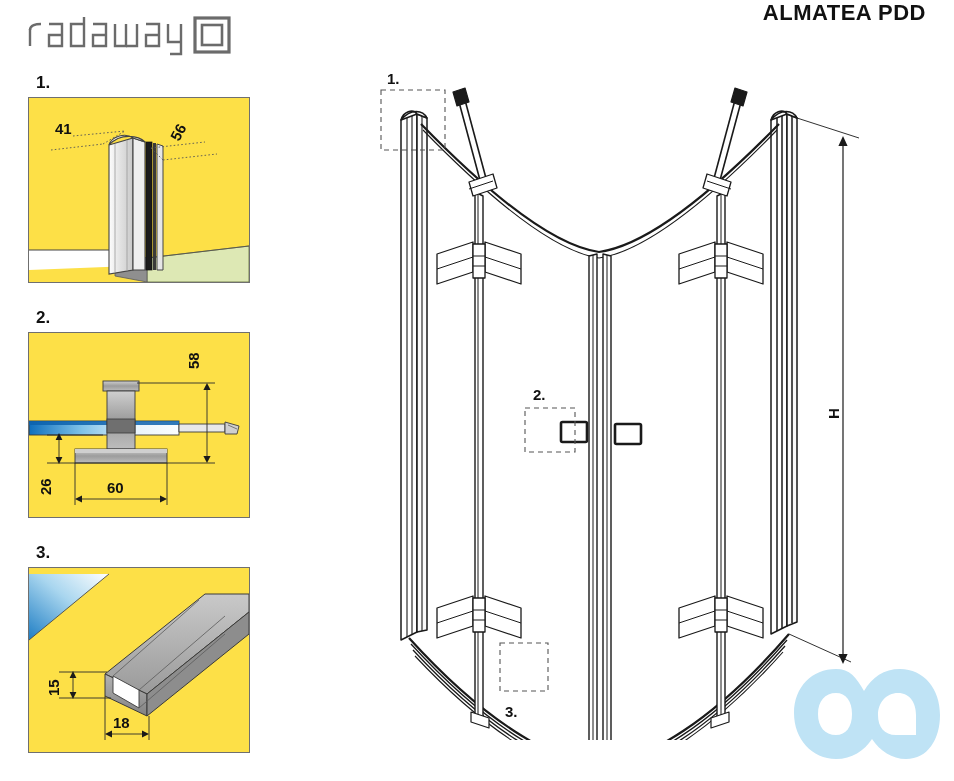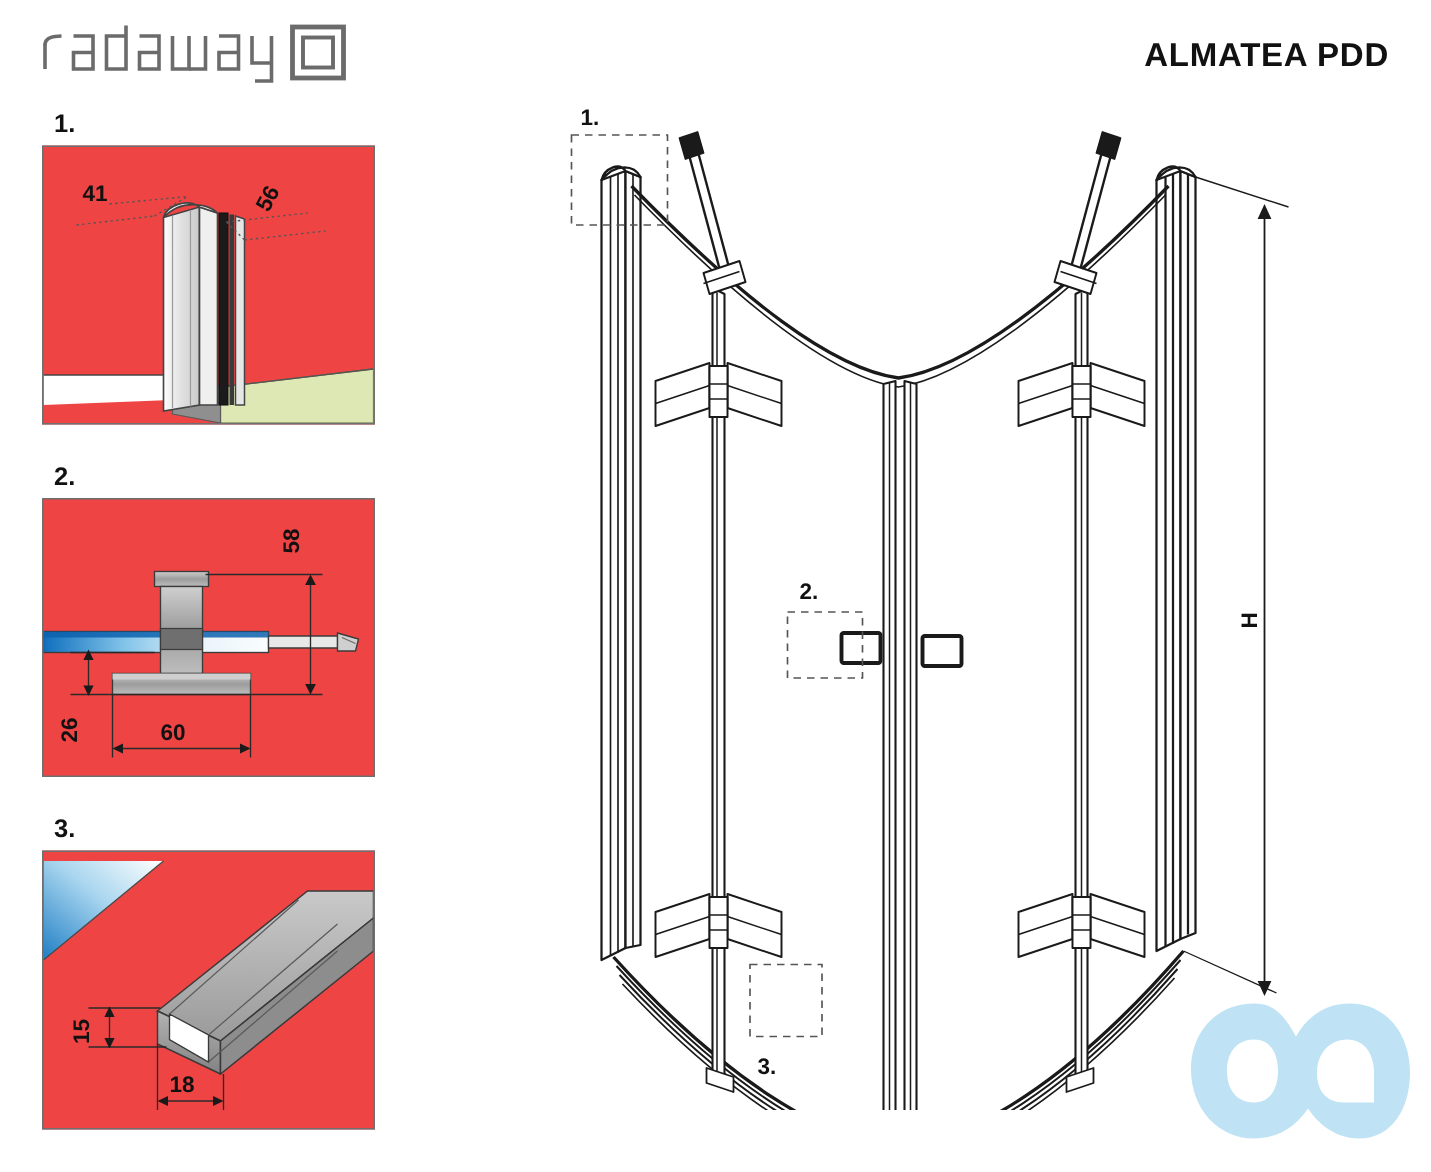--- a/index.html
+++ b/index.html
@@ -20,21 +20,21 @@
   #brand-logo {
     position: absolute;
     left: 20px;
     top: 12px;
     width: 240px;
     height: 44px;
   }
   #product-title {
     position: absolute;
     right: 28px;
-    top: 24px;
+    top: 0;
     font-size: 22px;
     font-weight: bold;
     letter-spacing: 0.5px;
     color: #111111;
     white-space: nowrap;
   }
 
   
   .detail-panel {
     position: absolute;
@@ -51,21 +51,21 @@
     left: 8px;
     top: -24px;
     font-size: 17px;
     font-weight: bold;
     color: #111111;
   }
   .panel-frame {
     position: absolute;
     inset: 0;
     border: 1.2px solid #6f6f6f;
-    background: #ef4444;
+    background: #fde047;
     overflow: hidden;
   }
   .panel-frame svg { display: block; }
 
   
   #main-drawing {
     position: absolute;
     left: 365px;
     top: 60px;
     width: 589px;

